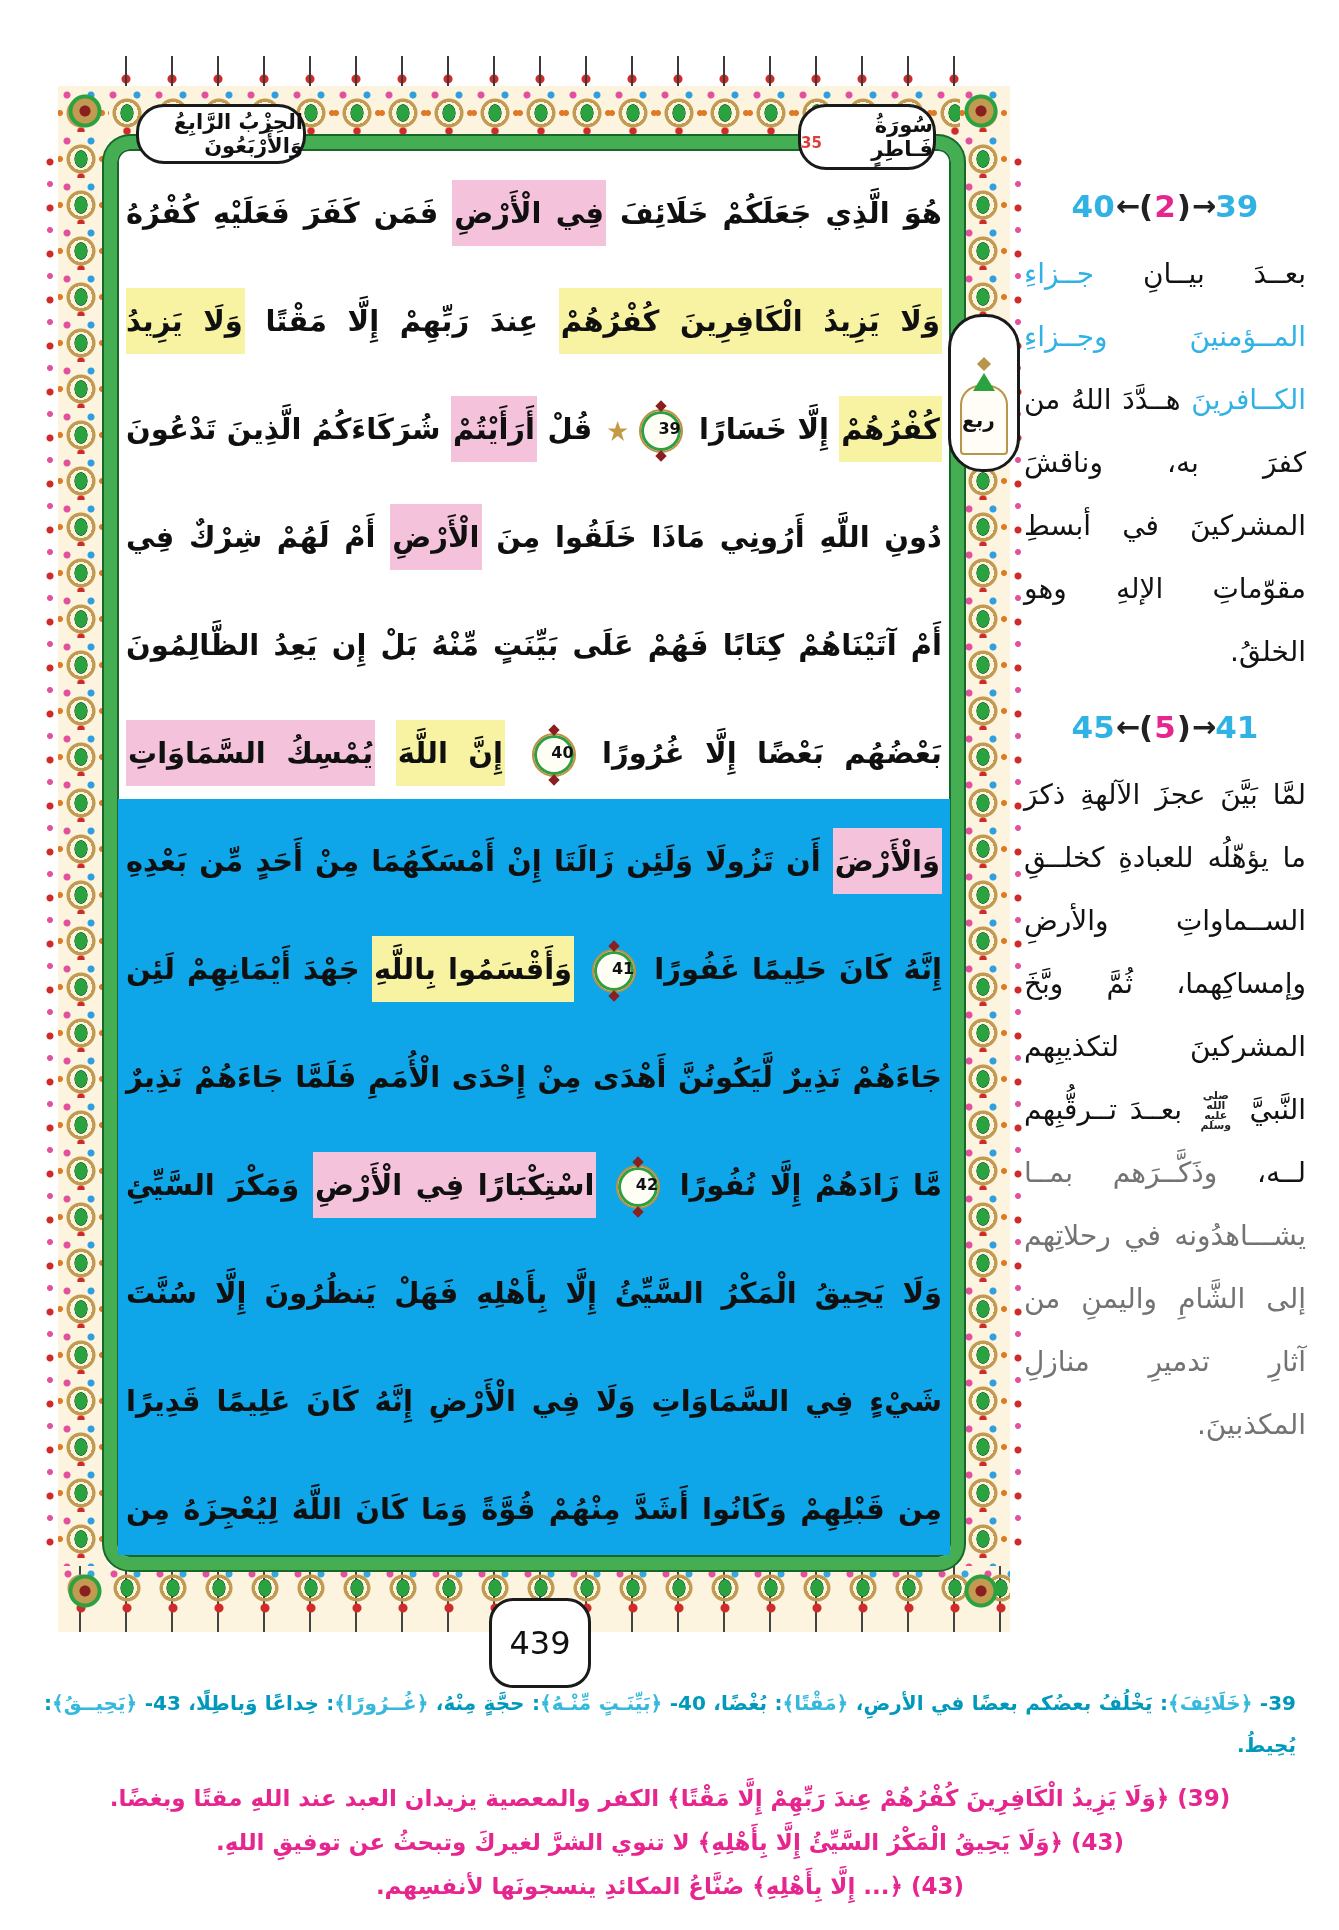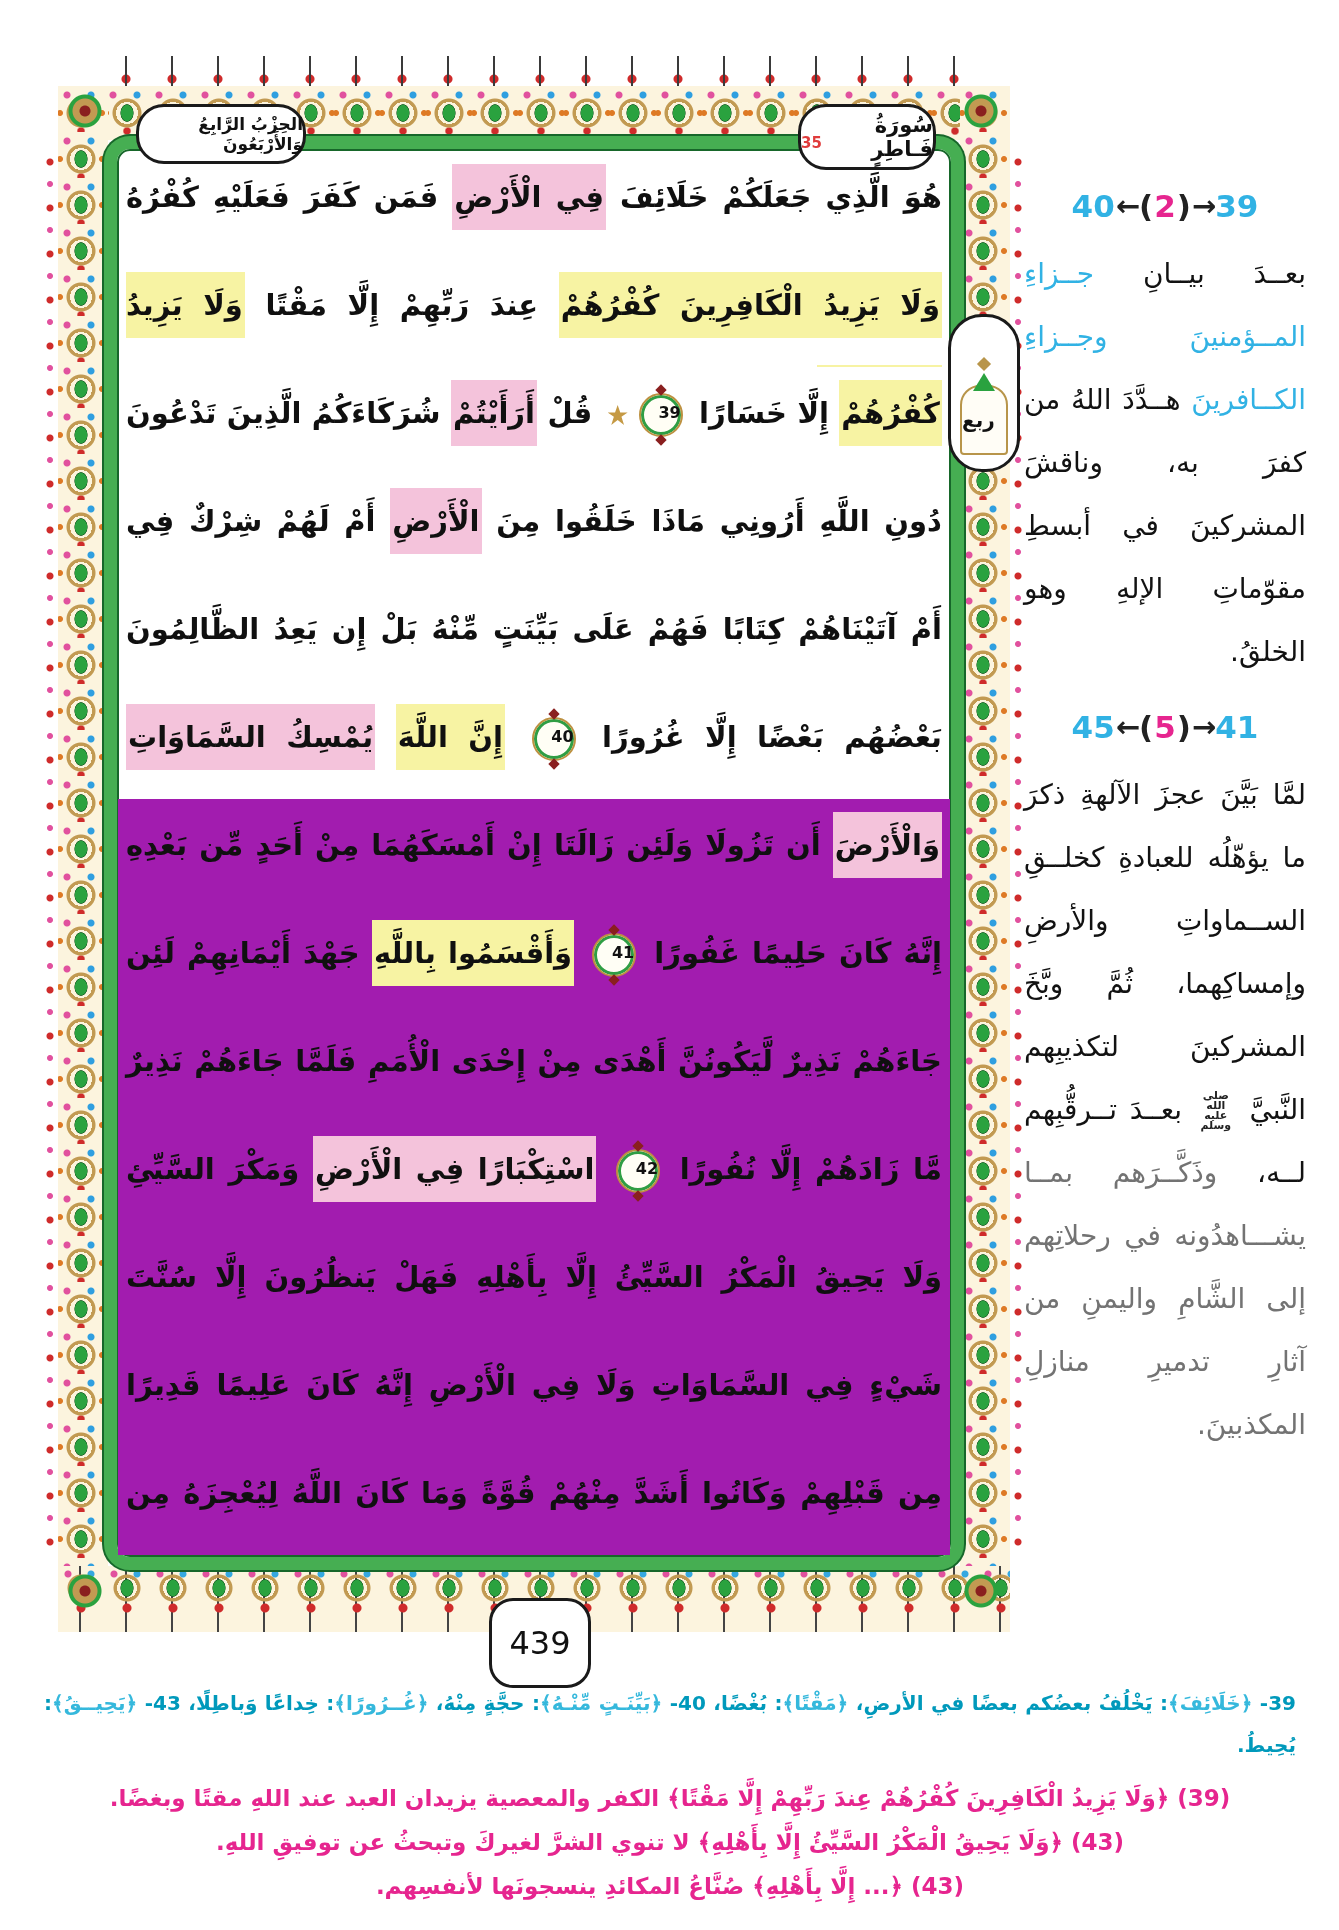--- a/index.html
+++ b/index.html
@@ -48,39 +48,39 @@
   
   .greenbox{position:absolute;left:104px;top:136px;width:860px;height:1434px;box-sizing:border-box;
     border:13px solid #46ae52;border-radius:26px;background:#ffffff;z-index:2;
     box-shadow:0 0 0 2px #17672a, inset 0 0 0 2px #17672a;}
 
   
   .qarea{position:absolute;left:118px;top:151px;width:832px;height:1404px;z-index:3;
     display:flex;flex-direction:column;}
   .qline{flex:1;direction:rtl;text-align:justify;text-align-last:justify;
     font-size:29px;font-weight:bold;color:#101010;line-height:93px;
-    padding:0 8px;overflow:hidden;white-space:normal;}
-  .qline.blue{background:#a21caf;}
+    padding:16px 8px;overflow:hidden;white-space:normal;}
+  .qline.blue{background:#0ea5e9;}
   .hl-p{background:#f4c3db;padding:16px 2px;}
   .hl-y{background:#f7f3a3;padding:16px 2px;}
   .vmark{display:inline-block;position:relative;width:40px;height:40px;border-radius:50%;
     background:#fffef5;border:2px solid #bd9141;box-shadow:inset 0 0 0 3px #2f9e44;
     font-size:16px;font-weight:bold;color:#111;line-height:36px;text-align:center;
     vertical-align:middle;margin:0 6px;}
   .vmark::before,.vmark::after{content:"";position:absolute;left:50%;width:8px;height:8px;
     background:#8a1f1f;transform:translateX(-50%) rotate(45deg);}
   .vmark::before{top:-9px;}
   .vmark::after{bottom:-9px;}
   .rubstar{display:inline-block;width:20px;height:20px;background:#c59a45;vertical-align:middle;margin:0 5px;
     clip-path:polygon(50% 0%,63% 38%,100% 38%,69% 59%,82% 100%,50% 75%,18% 100%,31% 59%,0% 38%,37% 38%);}
 
   
   .cartouche{position:absolute;background:#fff;border:3px solid #1a1a1a;border-radius:28px;
     display:flex;align-items:center;justify-content:center;z-index:4;direction:rtl;}
-  .hizb{left:136px;top:104px;width:164px;height:54px;font-size:17px;font-weight:bold;color:#111;}
+  .hizb{left:136px;top:104px;width:164px;height:54px;font-size:21px;font-weight:bold;color:#111;}
   .surah{left:798px;top:104px;width:132px;height:60px;font-size:21px;font-weight:bold;color:#111;gap:5px;}
   .surah .sn{color:#e03c3c;font-size:15px;margin-top:12px;}
   .pageno{left:489px;top:1598px;width:96px;height:84px;border-radius:24px;font-size:32px;color:#111;}
 
   
   .rubmed{position:absolute;left:948px;top:314px;width:72px;height:158px;background:#fff;
     border:3px solid #1a1a1a;border-radius:34px;z-index:4;display:flex;flex-direction:column;
     align-items:center;justify-content:flex-end;padding-bottom:14px;box-sizing:border-box;}
   .rubmed .finial{width:10px;height:10px;background:#b8954a;transform:rotate(45deg);margin-bottom:4px;}
   .rubmed .leafcap{width:0;height:0;border-left:11px solid transparent;border-right:11px solid transparent;

